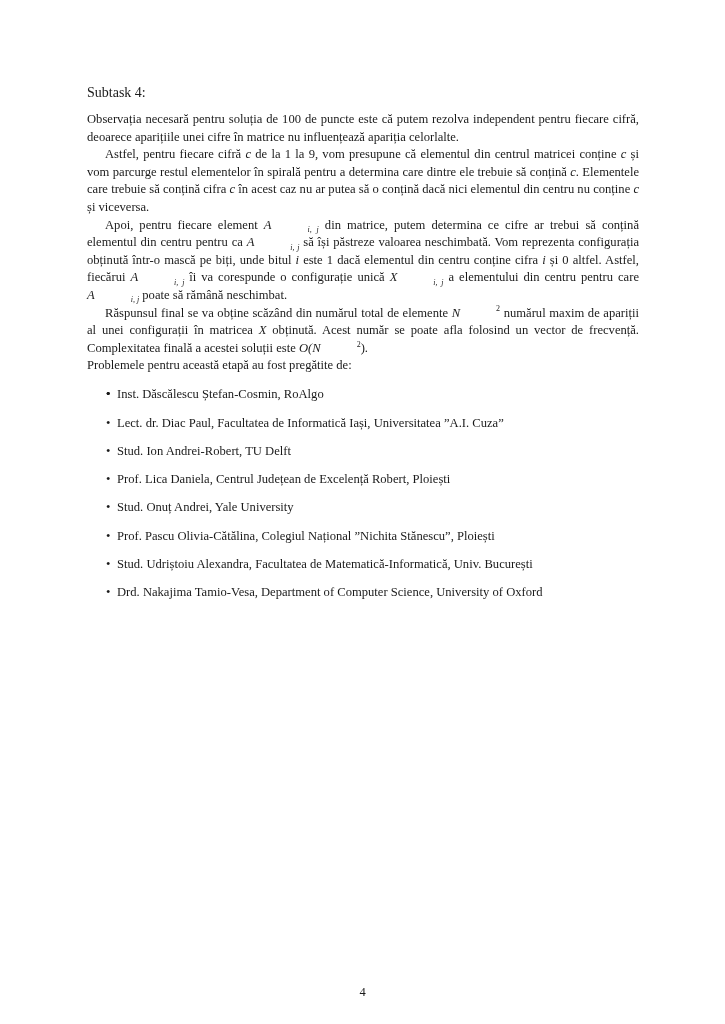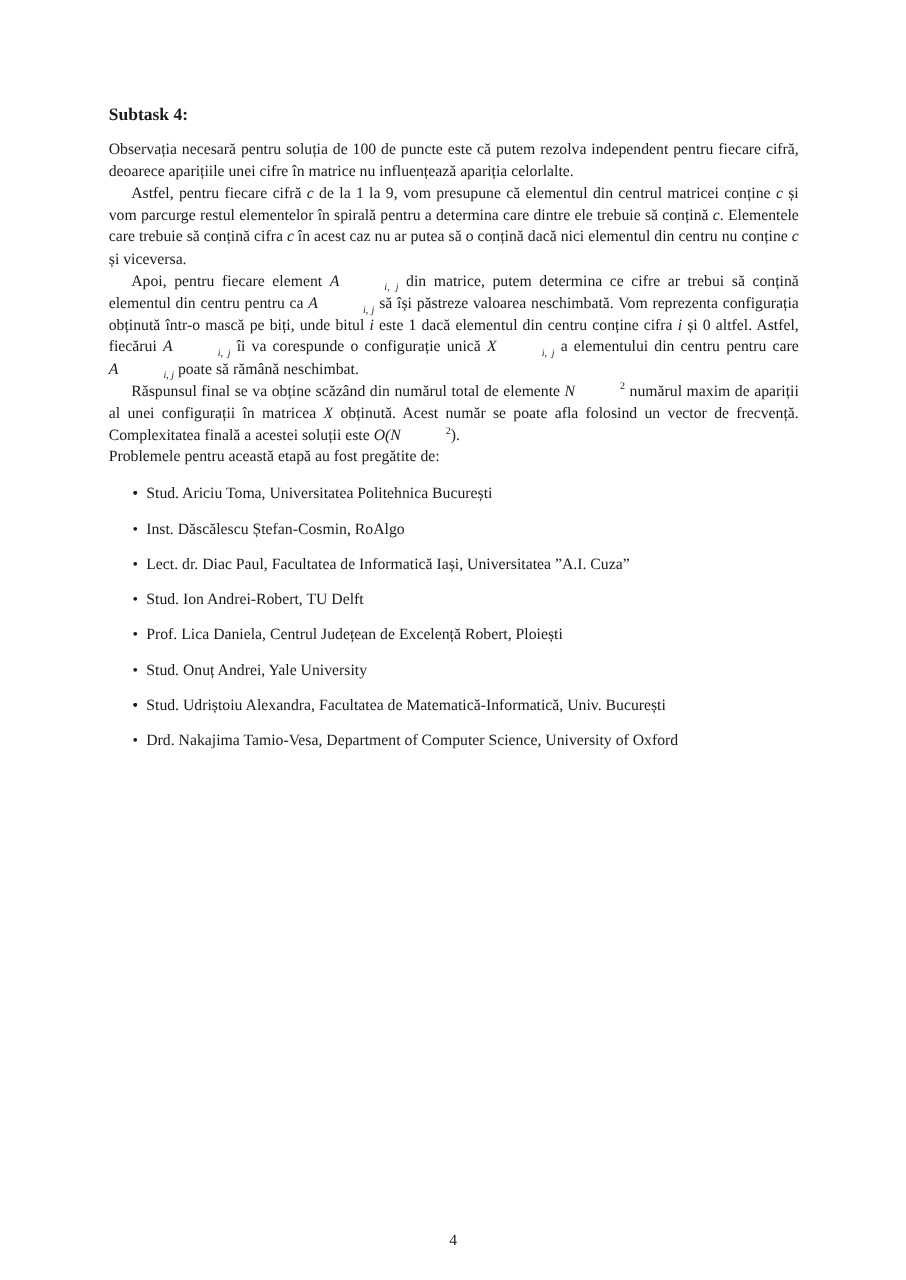--- a/index.html
+++ b/index.html
@@ -1,19 +1,19 @@
 <!DOCTYPE html>
 <html><head>
 <meta charset="utf-8">
 <style>
   html, body { margin: 0; padding: 0; background: #ffffff; }
   body { width: 725px; height: 1024px; position: relative; overflow: hidden;
          font-family: "Liberation Serif", "DejaVu Serif", serif; color: #1a1a1a; }
   .page { position: absolute; left: 87px; top: 84px; width: 552px; }
-  h3.subtask { font-size: 14px; font-weight: bold; margin: 0 0 9px 0; line-height: 18px; }
+  h3.subtask { font-size: 14px; font-weight: normal; margin: 0 0 9px 0; line-height: 18px; }
   p { margin: 0; font-size: 12.6px; line-height: 17.6px; text-align: justify; }
   p.indent { text-indent: 18px; }
   .m { font-style: italic; }
   sub, sup { font-size: 8px; line-height: 0; padding-left: 36px; }
   h2.section { font-size: 17.5px; font-weight: bold; margin: 29px 0 15px 0; line-height: 22px; }
   p.intro { }
   ul.team { list-style: none; margin: 0; padding: 0 0 0 19px; }
   ul.team li { font-size: 12.6px; line-height: 17px; margin-bottom: 11.3px; position: relative; padding-left: 11px; }
   ul.team li .bullet { position: absolute; left: 0; top: 0; }
   .pagenum { position: absolute; top: 985px; left: 0; width: 725px; text-align: center; font-size: 12.5px; }
@@ -29,25 +29,25 @@
   <p class="indent"><span>Astfel, pentru fiecare cifră </span><span class="m">c</span><span> de la 1 la 9, vom presupune că elementul din centrul matricei conține </span><span class="m">c</span><span> și vom parcurge restul elementelor în spirală pentru a determina care dintre ele trebuie să conțină </span><span class="m">c</span><span>. Elementele care trebuie să conțină cifra </span><span class="m">c</span><span> în acest caz nu ar putea să o conțină dacă nici elementul din centru nu conține </span><span class="m">c</span><span> și viceversa.</span></p>
 
   <p class="indent"><span>Apoi, pentru fiecare element </span><span class="m">A</span><sub class="m">i, j</sub><span> din matrice, putem determina ce cifre ar trebui să conțină elementul din centru pentru ca </span><span class="m">A</span><sub class="m">i, j</sub><span> să își păstreze valoarea neschimbată. Vom reprezenta configurația obținută într-o mască pe biți, unde bitul </span><span class="m">i</span><span> este 1 dacă elementul din centru conține cifra </span><span class="m">i</span><span> și 0 altfel. Astfel, fiecărui </span><span class="m">A</span><sub class="m">i, j</sub><span> îi va corespunde o configurație unică </span><span class="m">X</span><sub class="m">i, j</sub><span> a elementului din centru pentru care </span><span class="m">A</span><sub class="m">i, j</sub><span> poate să rămână neschimbat.</span></p>
 
   <p class="indent"><span>Răspunsul final se va obține scăzând din numărul total de elemente </span><span class="m">N</span><sup>2</sup><span> numărul maxim de apariții al unei configurații în matricea </span><span class="m">X</span><span> obținută. Acest număr se poate afla folosind un vector de frecvență. Complexitatea finală a acestei soluții este </span><span class="m">O</span><span class="m">(N</span><sup>2</sup><span>)</span><span>.</span></p>
 
   <p class="intro">Problemele pentru această etapă au fost pregătite de:</p>
 
   <ul class="team">
     <li><span class="bullet">•</span></li>
-    <li><span class="bullet">•</span><span>Stud. Ariciu Toma, Universitatea Politehnica București</span></li>
+    <li><span class="bullet">•</span></li>
     <li><span class="bullet">•</span><span>Inst. Dăscălescu Ștefan-Cosmin, RoAlgo</span></li>
     <li><span class="bullet">•</span><span>Lect. dr. Diac Paul, Facultatea de Informatică Iași, Universitatea ”A.I. Cuza”</span></li>
     <li><span class="bullet">•</span><span>Stud. Ion Andrei-Robert, TU Delft</span></li>
     <li><span class="bullet">•</span><span>Prof. Lica Daniela, Centrul Județean de Excelență Robert, Ploiești</span></li>
     <li><span class="bullet">•</span><span>Stud. Onuț Andrei, Yale University</span></li>
-    <li><span class="bullet">•</span></li>
+    <li><span class="bullet">•</span><span>Prof. Pascu Olivia-Cătălina, Colegiul Național ”Nichita Stănescu”, Ploiești</span></li>
     <li><span class="bullet">•</span><span>Stud. Udriștoiu Alexandra, Facultatea de Matematică-Informatică, Univ. București</span></li>
     <li><span class="bullet">•</span><span>Drd. Nakajima Tamio-Vesa, Department of Computer Science, University of Oxford</span></li>
   </ul>
 </div>
 
 <div class="pagenum">4</div>
 
 </body></html>

